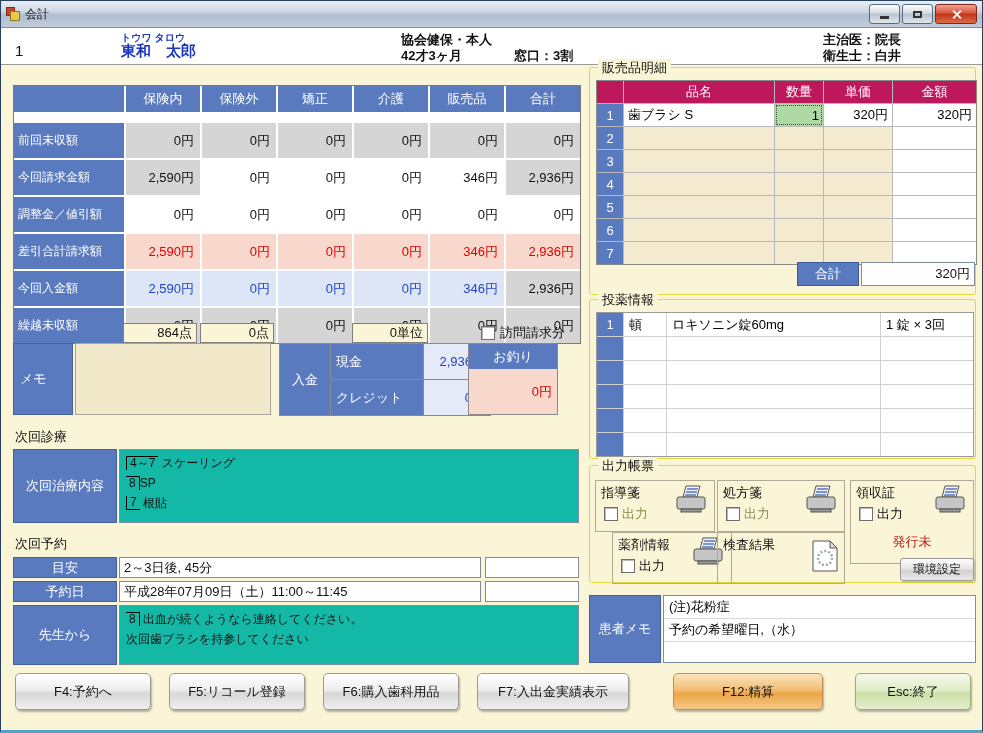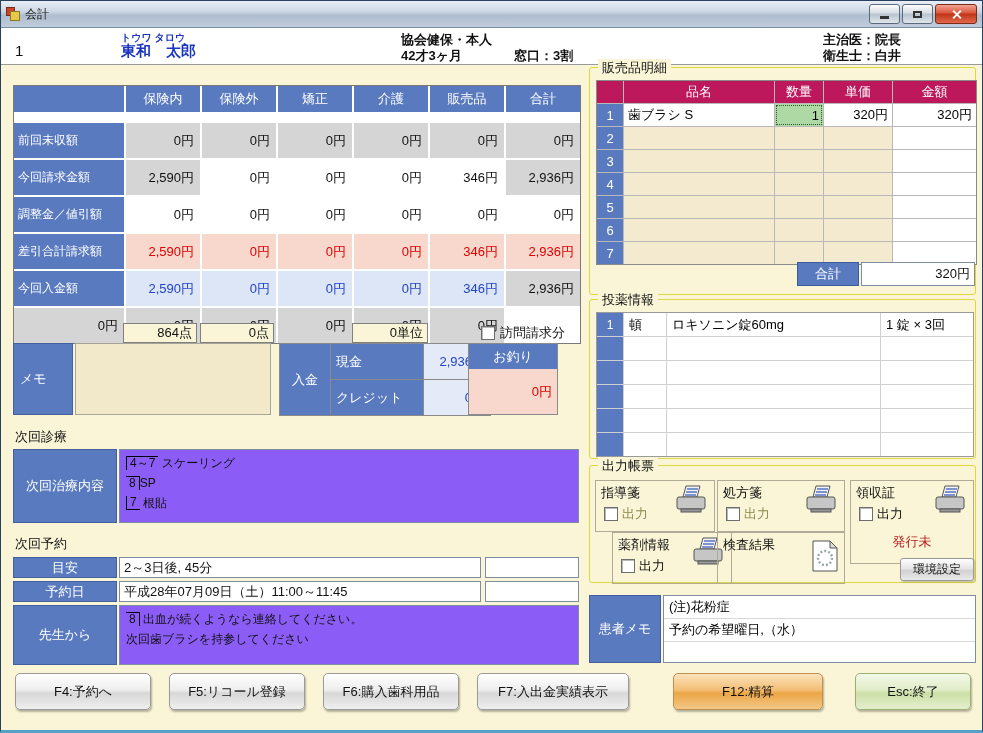--- a/index.html
+++ b/index.html
@@ -65,21 +65,21 @@
   .memo-area{background:#f2e8ca;border:1px solid #a8a49a;}
   .pay-grid{display:grid;grid-template-columns:50px 92px 66px;grid-auto-rows:35px;gap:1px;background:#8a8a8a;border:1px solid #8a8a8a;}
   .pay-cell{display:flex;align-items:center;font-size:13px;}
   .pay-blue{background:#5a7ac0;color:#fff;padding-left:5px;}
   .pay-val{background:#e4eaf8;color:#2143c8;justify-content:flex-end;padding-right:5px;}
   .change-box{border:1px solid #8a8a8a;display:flex;flex-direction:column;}
   .change-head{height:25px;background:#5a7ac0;color:#fff;font-size:13px;display:flex;align-items:center;justify-content:center;}
   .change-body{flex:1;background:#f8d8cc;color:#dd0000;font-size:13px;display:flex;align-items:center;justify-content:flex-end;padding-right:5px;}
   .section-title{font-size:13px;color:#111;}
   .white-field{background:#fff;border:1px solid #7f8da0;font-size:13px;color:#111;display:flex;align-items:center;padding:0 4px;white-space:nowrap;overflow:hidden;}
-  .textarea-box{background:#8b5cf6;border:1px solid #7f8da0;font-size:12px;color:#111;padding:3px 6px;line-height:20px;}
+  .textarea-box{background:#14b8a6;border:1px solid #7f8da0;font-size:12px;color:#111;padding:3px 6px;line-height:20px;}
   .t-line{display:flex;align-items:center;height:20px;white-space:pre;}
   .tooth{display:inline-block;padding:0 3px;line-height:13px;font-size:12px;}
   .mark-top-left{border-top:1px solid #000;border-left:1px solid #000;}
   .mark-top-right{border-top:1px solid #000;border-right:1px solid #000;}
   .mark-bottom-left{border-bottom:1px solid #000;border-left:1px solid #000;}
   
   .groupbox{border:1px solid #ded83e;border-radius:3px;}
   .group-label{position:absolute;top:-9px;left:8px;background:#f9f5d6;padding:0 4px;font-size:13px;color:#111;}
   
   .sales-table{position:absolute;left:6px;top:12px;display:grid;
@@ -195,20 +195,21 @@
         <div class="bcell c-pink">0円</div>
         <div class="bcell c-pink">346円</div>
         <div class="bcell c-pink">2,936円</div>
         <div class="bcell c-label">今回入金額</div>
         <div class="bcell c-lblue">2,590円</div>
         <div class="bcell c-lblue">0円</div>
         <div class="bcell c-lblue">0円</div>
         <div class="bcell c-lblue">0円</div>
         <div class="bcell c-lblue">346円</div>
         <div class="bcell c-gray">2,936円</div>
+        <div class="bcell c-label">繰越未収額</div>
         <div class="bcell c-gray">0円</div>
         <div class="bcell c-gray">0円</div>
         <div class="bcell c-gray">0円</div>
         <div class="bcell c-gray">0円</div>
         <div class="bcell c-gray">0円</div>
         <div class="bcell c-gray">0円</div>
       </div>
 
     <div class="abs pt-field" style="left:122px;top:258px;width:74px;">864点</div>
     <div class="abs pt-field" style="left:199px;top:258px;width:74px;">0点</div>

